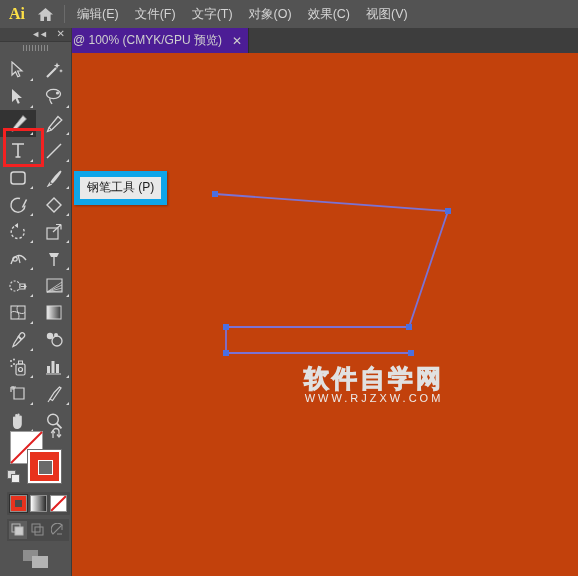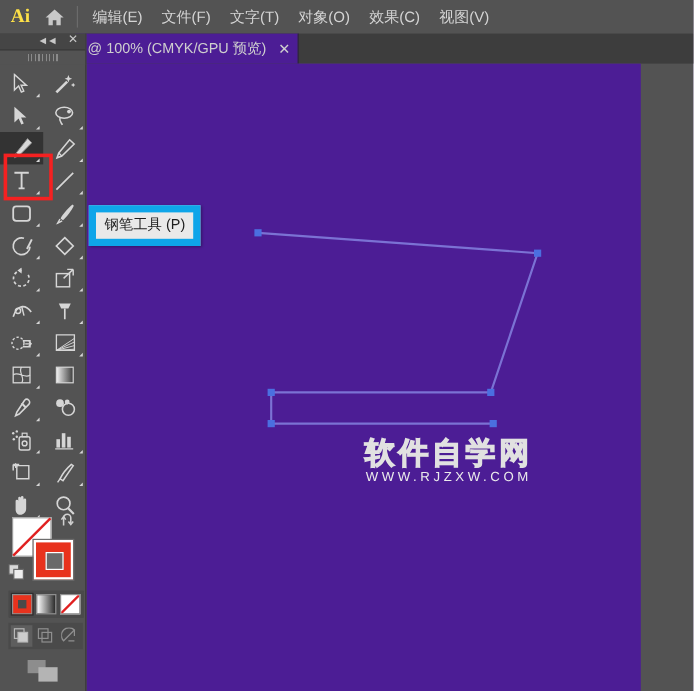--- a/index.html
+++ b/index.html
@@ -51,22 +51,22 @@
   }
   #doc-tab-label { font-size: 12px; color: #cfcfcf; white-space: nowrap; }
   #doc-tab-close {
     font-size: 12px; color: #cfcfcf; margin-left: 10px;
     font-family: "DejaVu Sans", sans-serif; line-height: 1;
   }
 
   
   #canvas-area {
     position: absolute; left: 72px; top: 53px;
-    width: 462px; height: 523px;
-    background: #4c1d95; overflow: hidden;
+    width: 506px; height: 523px;
+    background: #c2410c; overflow: hidden;
   }
   #art-svg { position: absolute; left: 0; top: 0; }
 
   
   #watermark {
     position: absolute; left: 207px; top: 312px;
     width: 190px; text-align: center;
     pointer-events: none; user-select: none;
   }
   #wm-cn {

